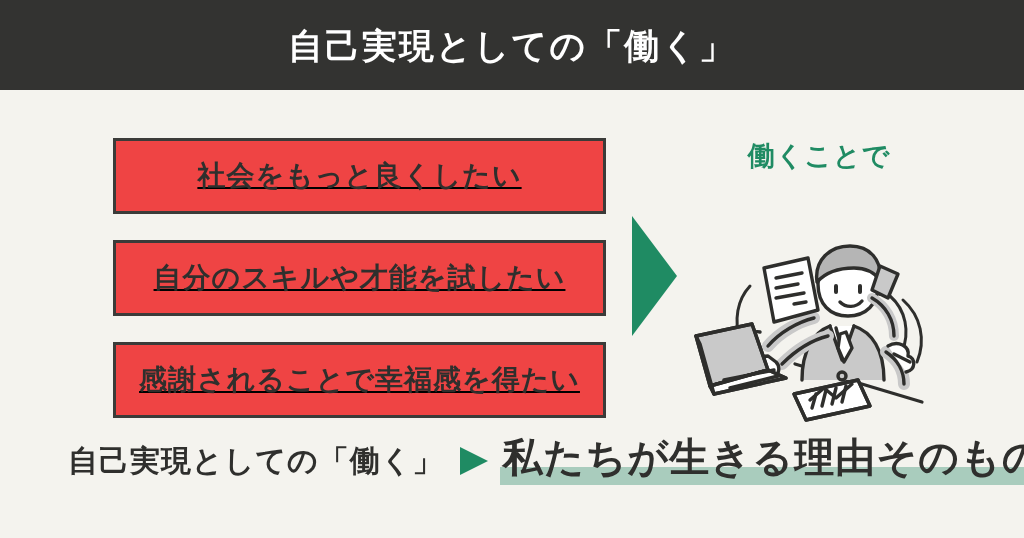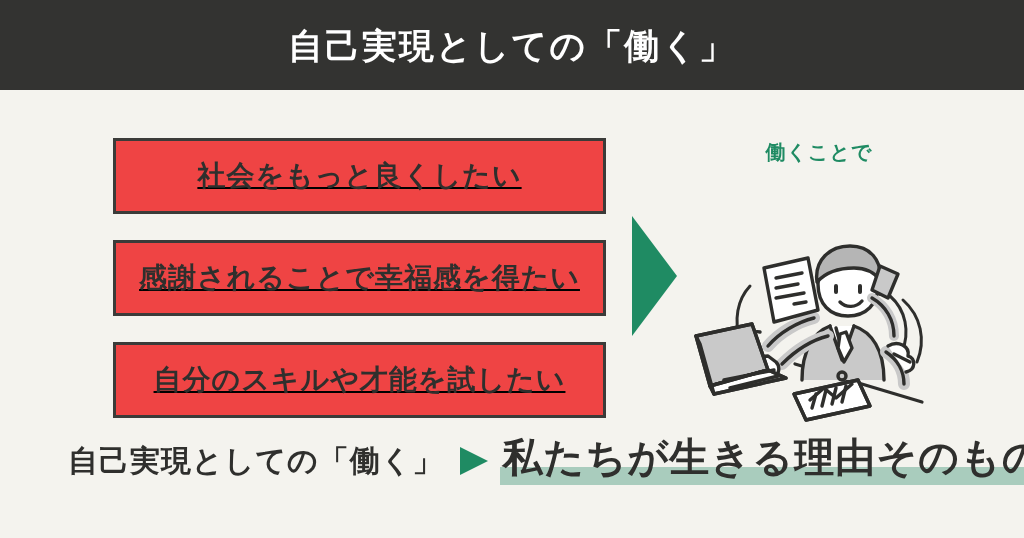--- a/index.html
+++ b/index.html
@@ -86,21 +86,21 @@
   }
 
   
   .green-caption {
     position: absolute;
     left: 694px;
     top: 140px;
     width: 250px;
     text-align: center;
     color: #1f8b63;
-    font-size: 20px;
+    font-size: 27px;
     font-weight: bold;
     line-height: 1.22;
     letter-spacing: 1px;
   }
   .green-caption span {
     display: block;
     white-space: nowrap;
   }
 
   
@@ -159,25 +159,25 @@
     <div class="header-title">自己実現としての「働く」</div>
   </div>
 
   <div class="statement-list">
 
     <div class="statement-box">
       <div class="statement-text">社会をもっと良くしたい</div>
     </div>
 
     <div class="statement-box">
+      <div class="statement-text">自分のスキルや才能を試したい</div>
+    </div>
+
+    <div class="statement-box">
       <div class="statement-text">感謝されることで幸福感を得たい</div>
-    </div>
-
-    <div class="statement-box">
-      <div class="statement-text">自分のスキルや才能を試したい</div>
     </div>
 
   </div>
 
   <svg class="big-arrow" viewBox="0 0 45 120">
     <polygon points="0,0 45,60 0,120" fill="#1f8b63"></polygon>
   </svg>
 
   <div class="green-caption">
     <span>働くことで</span>

